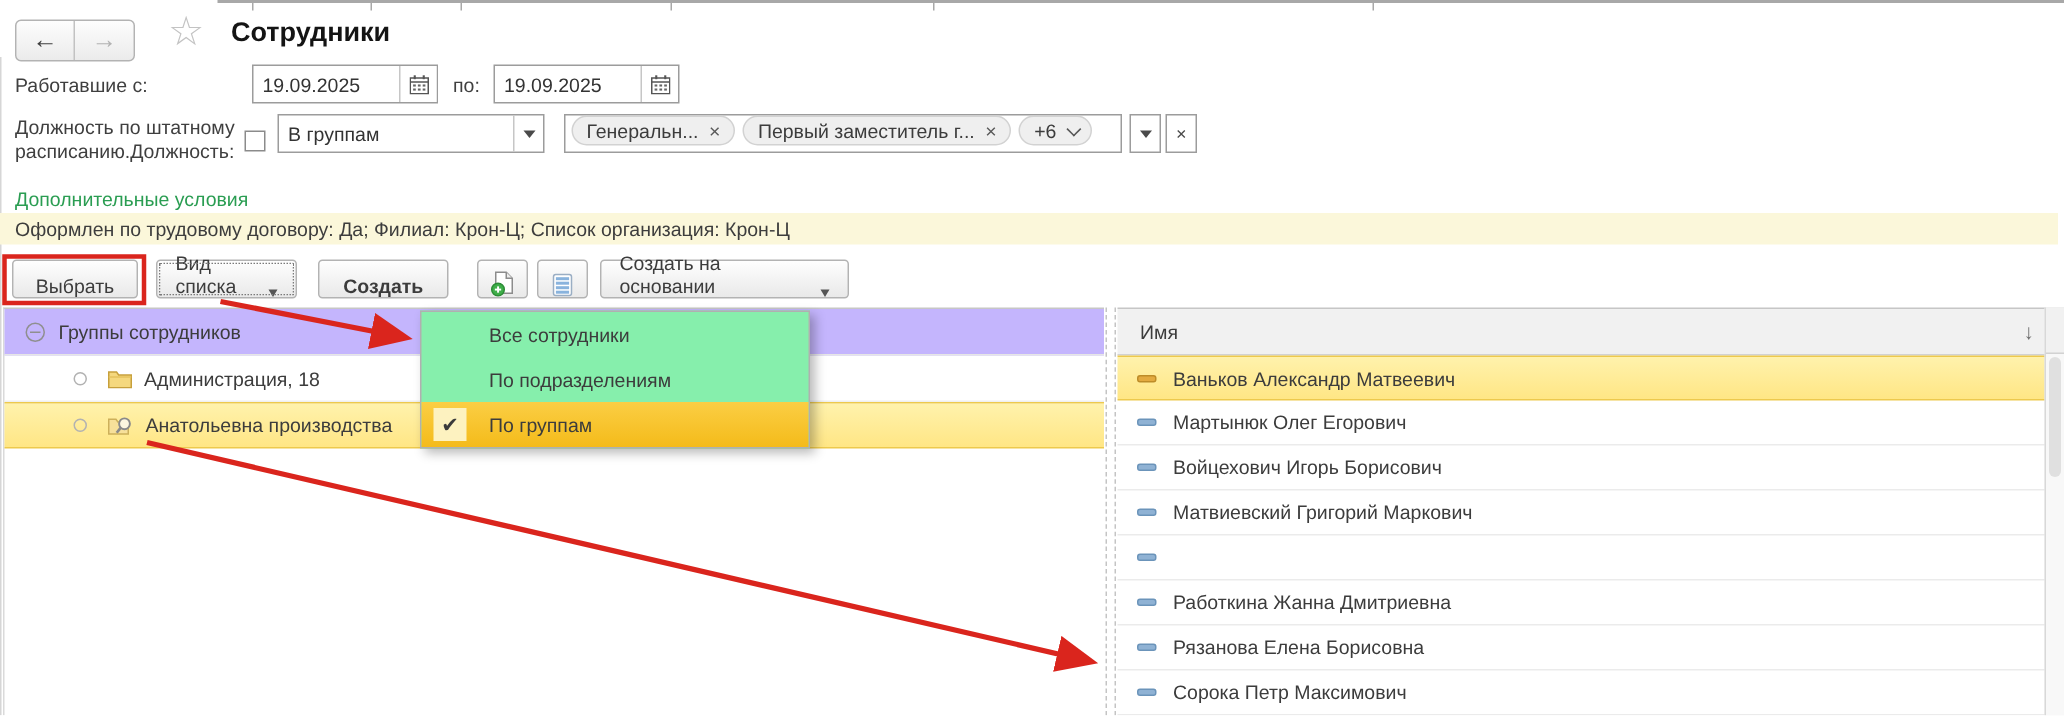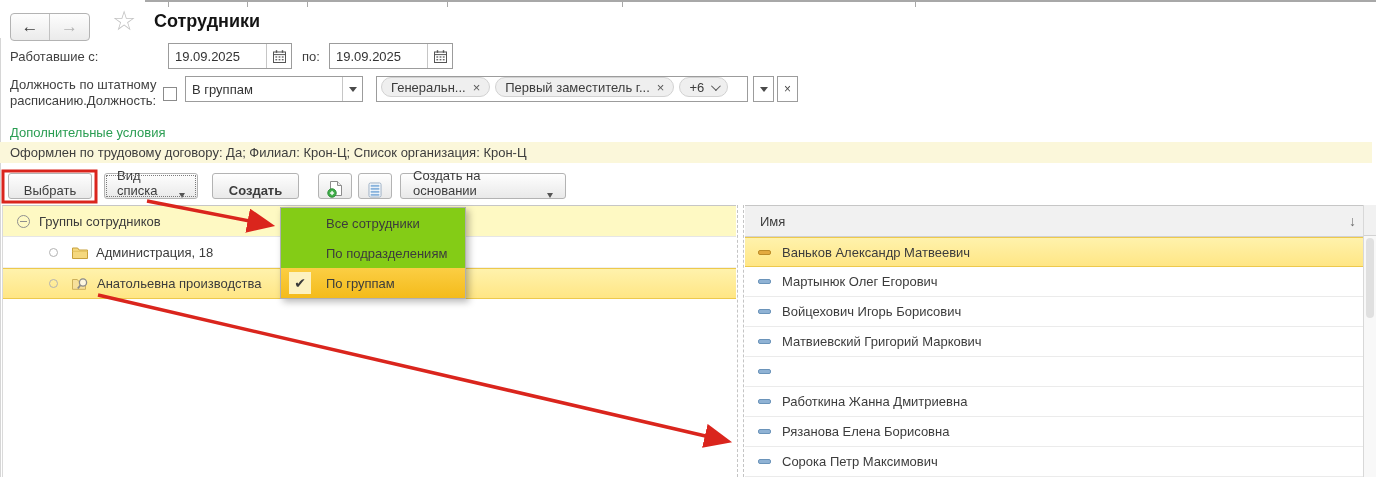--- a/index.html
+++ b/index.html
@@ -52,42 +52,42 @@
   .b-select { left:8px; width:84px; }
   .b-view { left:104px; width:94px; }
   .b-create { left:212px; width:87px;font-weight:bold; }
   .b-icon1 { left:318px; width:34px; padding:0; }
   .b-icon2 { left:358px; width:34px; padding:0; }
   .b-based { left:400px; width:166px; }
 
   
   .tree-panel { position:absolute; left:2px; top:205px; width:734px; bottom:0; background:#fff; border-top:1px solid #c6c6c6; border-left:1px solid #dadada; }
   .tree-row { height:31px; display:flex; align-items:center; font-size:13px; color:#3c3c3c; position:relative; }
-  .tree-root { background:#fef9c3; border-bottom:1px solid #e6e6e6; padding-left:14px; gap:9px; }
+  .tree-root { background:#c4b5fd; border-bottom:1px solid #e6e6e6; padding-left:14px; gap:9px; }
   .tree-item { padding-left:46px; gap:8px; border-bottom:1px solid #f0f0f0; height:31px; }
   .tree-item.selected { background:linear-gradient(#fff2ac,#ffe685); border-top:1px solid #edc94d; border-bottom:1px solid #edc94d; }
   .circ-minus { width:13px; height:13px; border:1px solid #8f8f8f; border-radius:50%; position:relative; flex:none; }
   .circ-minus::after { content:""; position:absolute; left:2px; right:2px; top:5px; height:1px; background:#8f8f8f; }
   .leaf { width:9px; height:9px; border:1px solid #b2b2b2; border-radius:50%; flex:none; margin-right:6px; }
 
   .splitter { position:absolute; left:737px; top:205px; width:7px; bottom:0; border-left:1px dashed #c4c4c4; border-right:1px dashed #c4c4c4; }
 
   .list-panel { position:absolute; left:745px; top:205px; right:0; bottom:0; background:#fff; border-top:1px solid #c6c6c6; }
   .list-header { height:31px; background:#f1f1f1; border-bottom:1px solid #d2d2d2; display:flex; align-items:center; padding:0 20px 0 15px; font-size:13px; color:#3c3c3c; }
   .sort { margin-left:auto; color:#6f6f6f; font-size:14px; }
   .list-row { height:30px; display:flex; align-items:center; gap:11px; padding-left:13px; font-size:13px; color:#3c3c3c; border-bottom:1px solid #ebebeb; }
   .list-row.selected { background:linear-gradient(#fff2ac,#ffe685); border-top:1px solid #edc94d; border-bottom:1px solid #edc94d; }
   .dash { width:13px; height:5px; border-radius:2px; background:#8fb2d4; border:1px solid #6b94ba; flex:none; }
   .list-row.selected .dash { background:#e3aa3f; border-color:#bd8c28; }
   .scroll-col { position:absolute; top:205px; bottom:0; right:0; width:13px; border-left:1px solid #d8d8d8; background:#f8f8f8; }
   .scroll-col .head { height:31px; background:#f1f1f1; border-bottom:1px solid #d2d2d2; }
   .scroll-col .thumb { margin:2px 2px; height:80px; background:#e0e0e0; border-radius:4px; }
 
   
-  .menu { position:absolute; left:280px; top:207px; width:186px; background:#84cc16; border:1px solid #b0b0b0; box-shadow:3px 3px 7px rgba(0,0,0,.28); z-index:5; }
+  .menu { position:absolute; left:280px; top:207px; width:260px; background:#86efac; border:1px solid #b0b0b0; box-shadow:3px 3px 7px rgba(0,0,0,.28); z-index:5; }
   .menu-item { height:30px; display:flex; align-items:center; padding-left:45px; font-size:13px; color:#3c3c3c; position:relative; }
   .menu-item.checked { background:linear-gradient(#fbce44,#f4bb1a); }
   .check-sq { position:absolute; left:8px; top:4px; width:22px; height:22px; background:#fdf2c0; display:flex; align-items:center; justify-content:center; font-size:14px; color:#3b3b3b; }
 
   
   .annot { position:absolute; inset:0; z-index:10; pointer-events:none; }
 </style>
 </head>
 <body>
 

